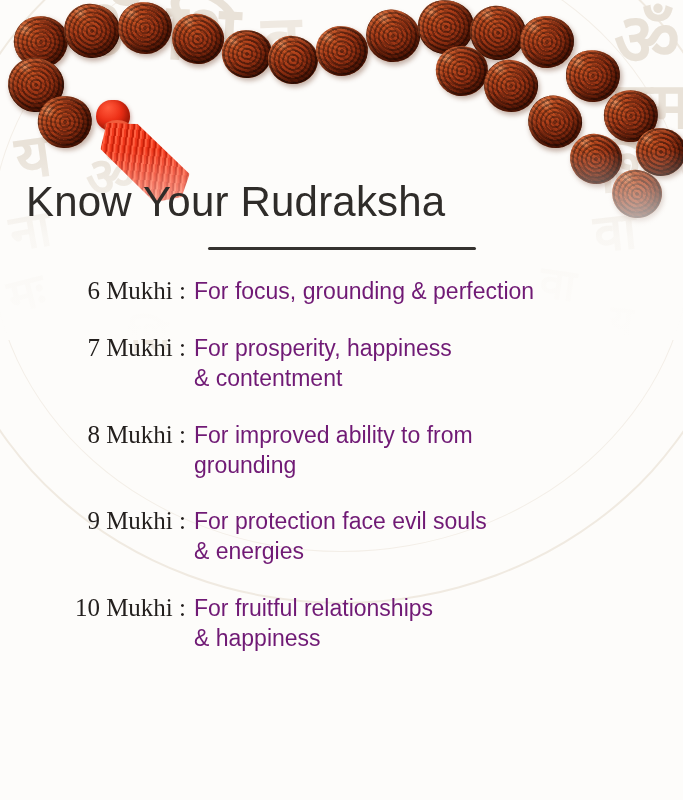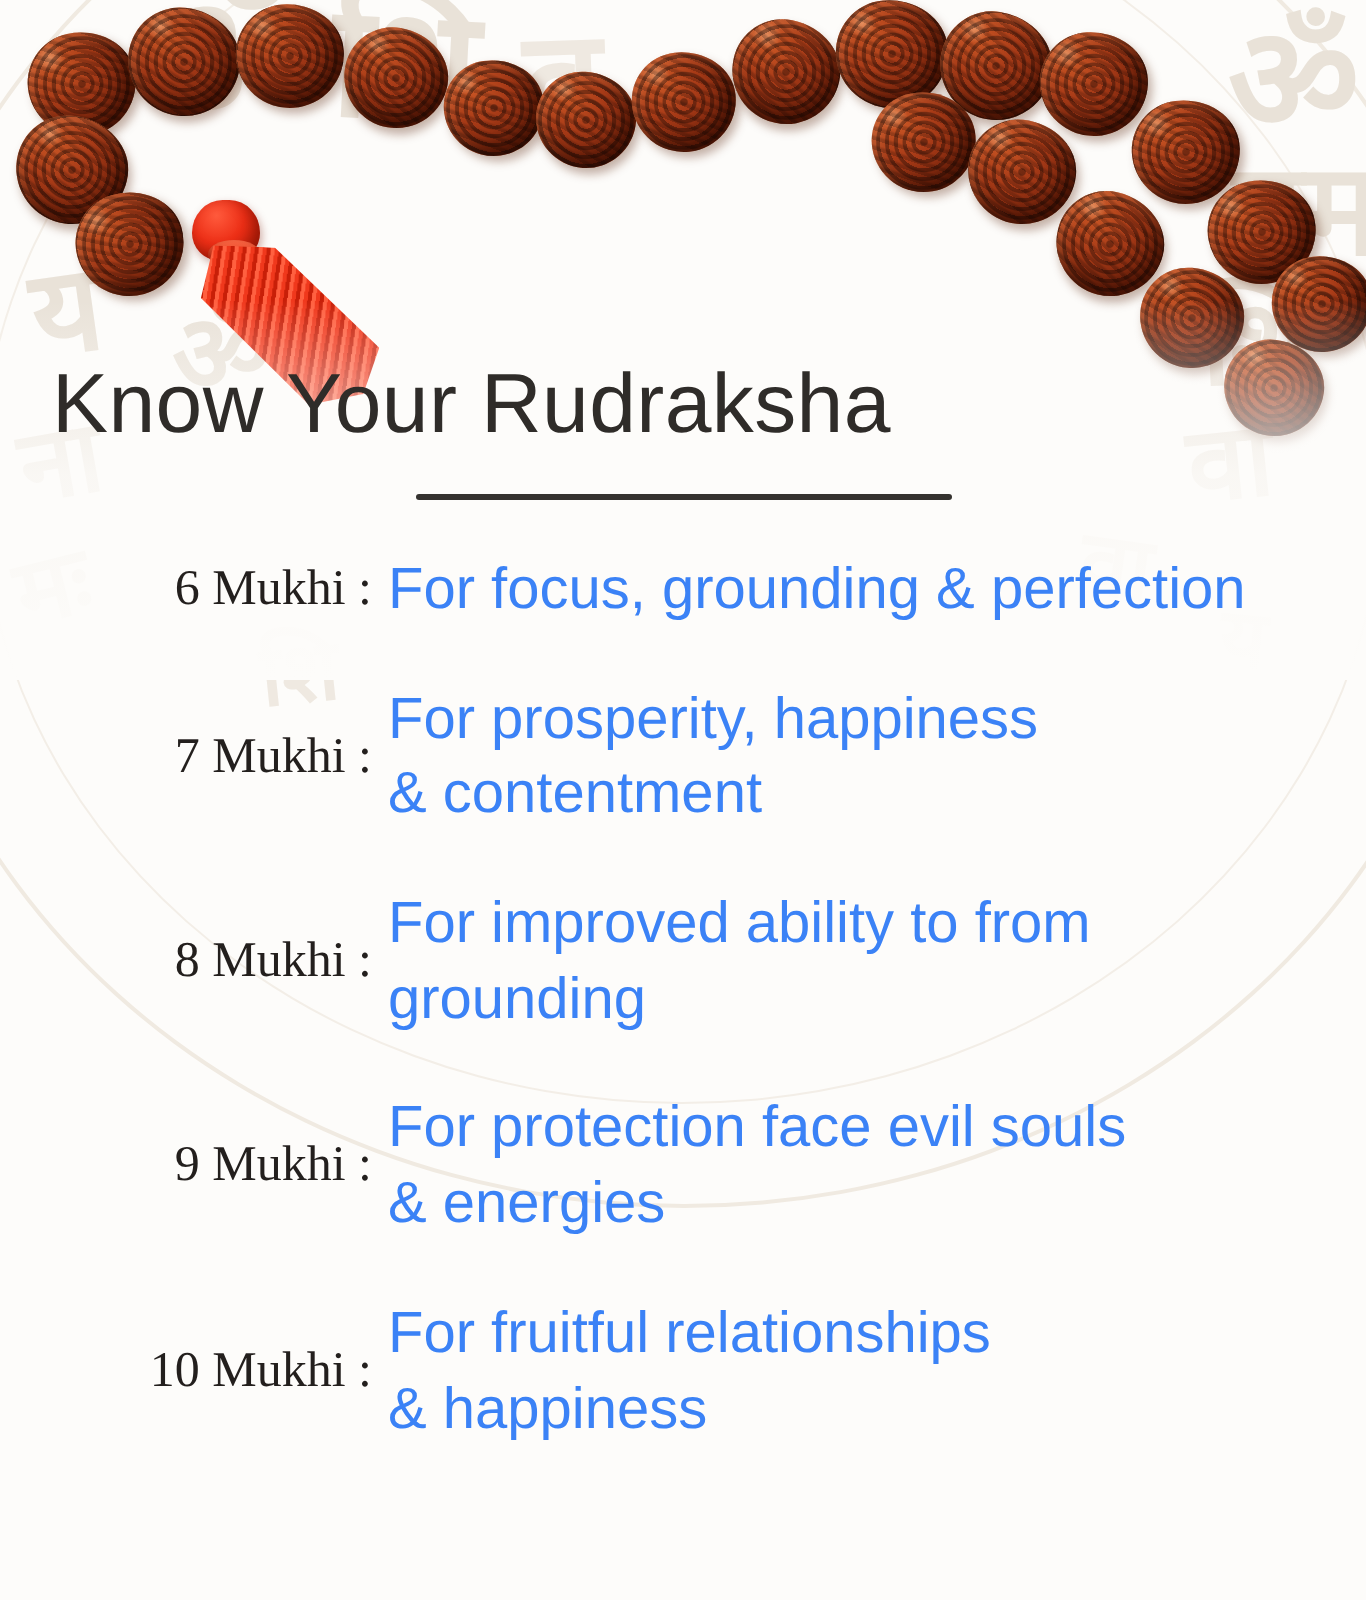--- a/index.html
+++ b/index.html
@@ -164,41 +164,41 @@
     margin: 22px auto 0;
     border-radius: 2px;
   }
 
   .list {
     margin: 26px 0 0;
     padding: 0;
   }
   .row {
     display: flex;
-    align-items: center;
+    align-items: flex-start;
     margin-bottom: 26px;
   }
   .row:last-child { margin-bottom: 0; }
 
   .mukhi {
     width: 160px;
     flex: 0 0 160px;
     text-align: right;
     padding-right: 8px;
     font-family: "Liberation Serif", serif;
     font-size: 25px;
     color: #231f1d;
     line-height: 1.22;
     white-space: nowrap;
   }
   .meaning {
     flex: 1 1 auto;
     font-family: "Liberation Sans", sans-serif;
-    font-size: 29px;
-    color: #3b82f6;
+    font-size: 23px;
+    color: #701a75;
     line-height: 1.30;
     padding-top: 1px;
   }
   .meaning .l2 { display: block; }
 </style>
 </head>
 <body>
 
 <div id="poster">
 

